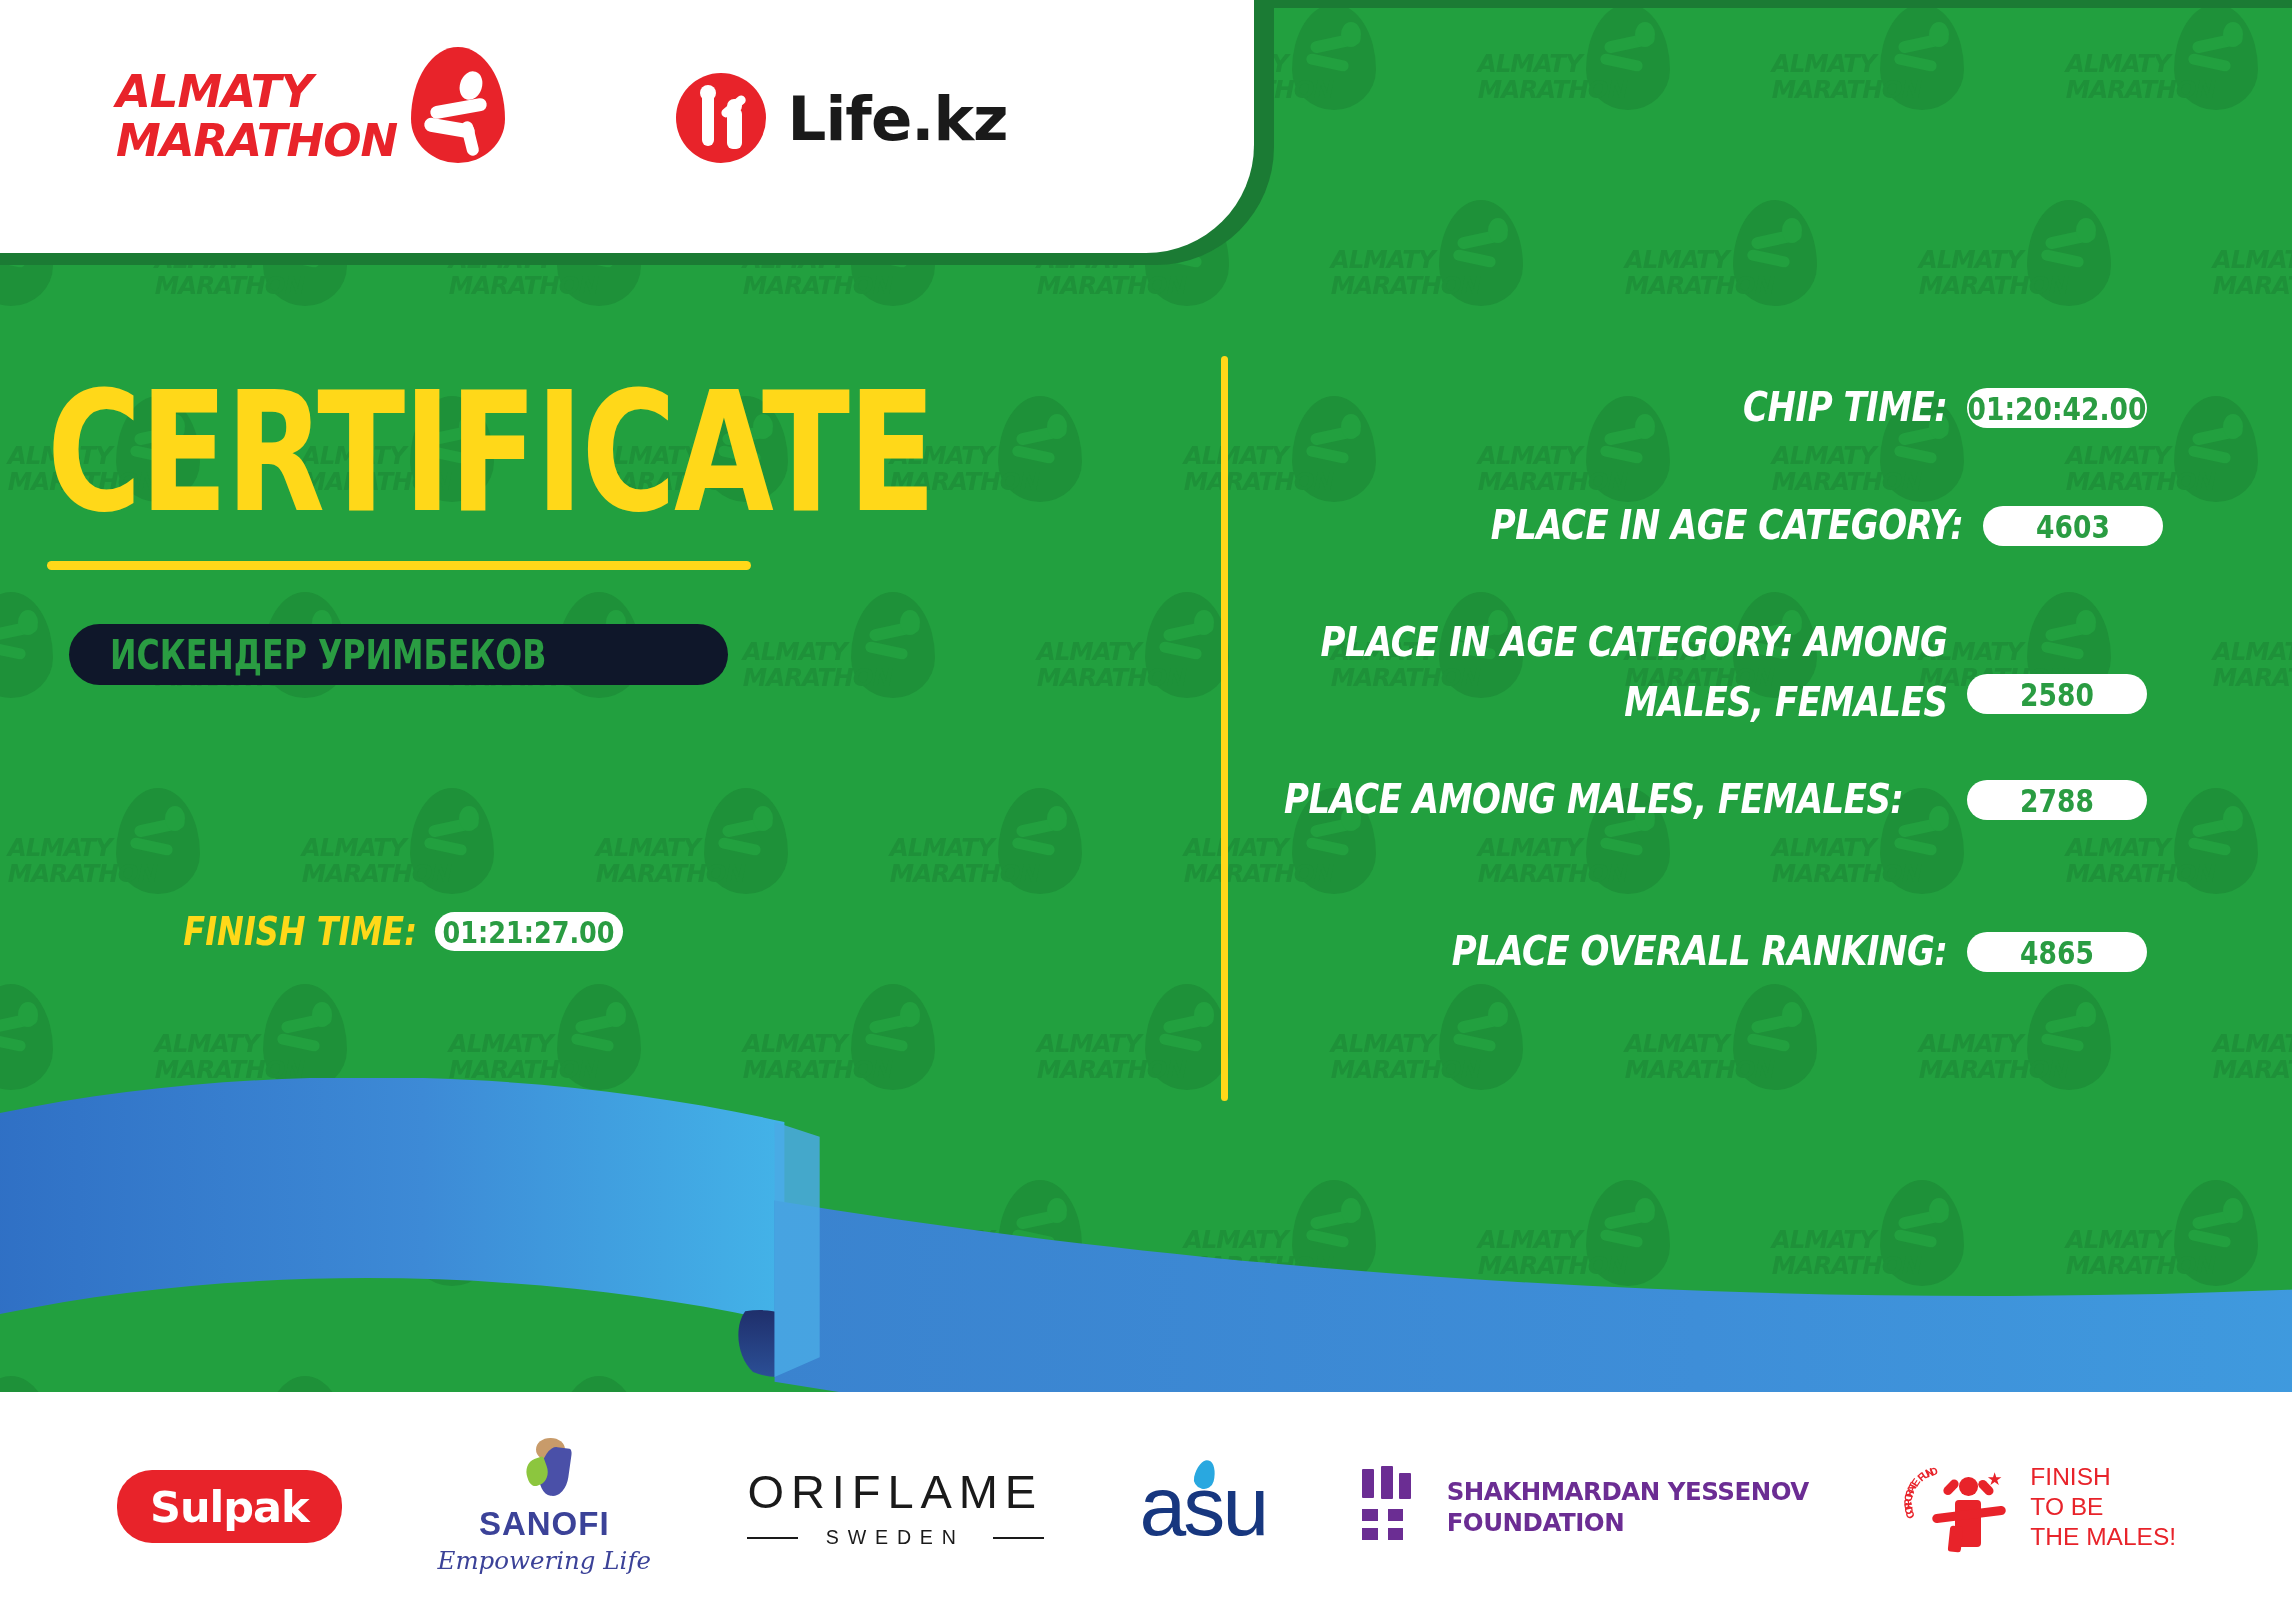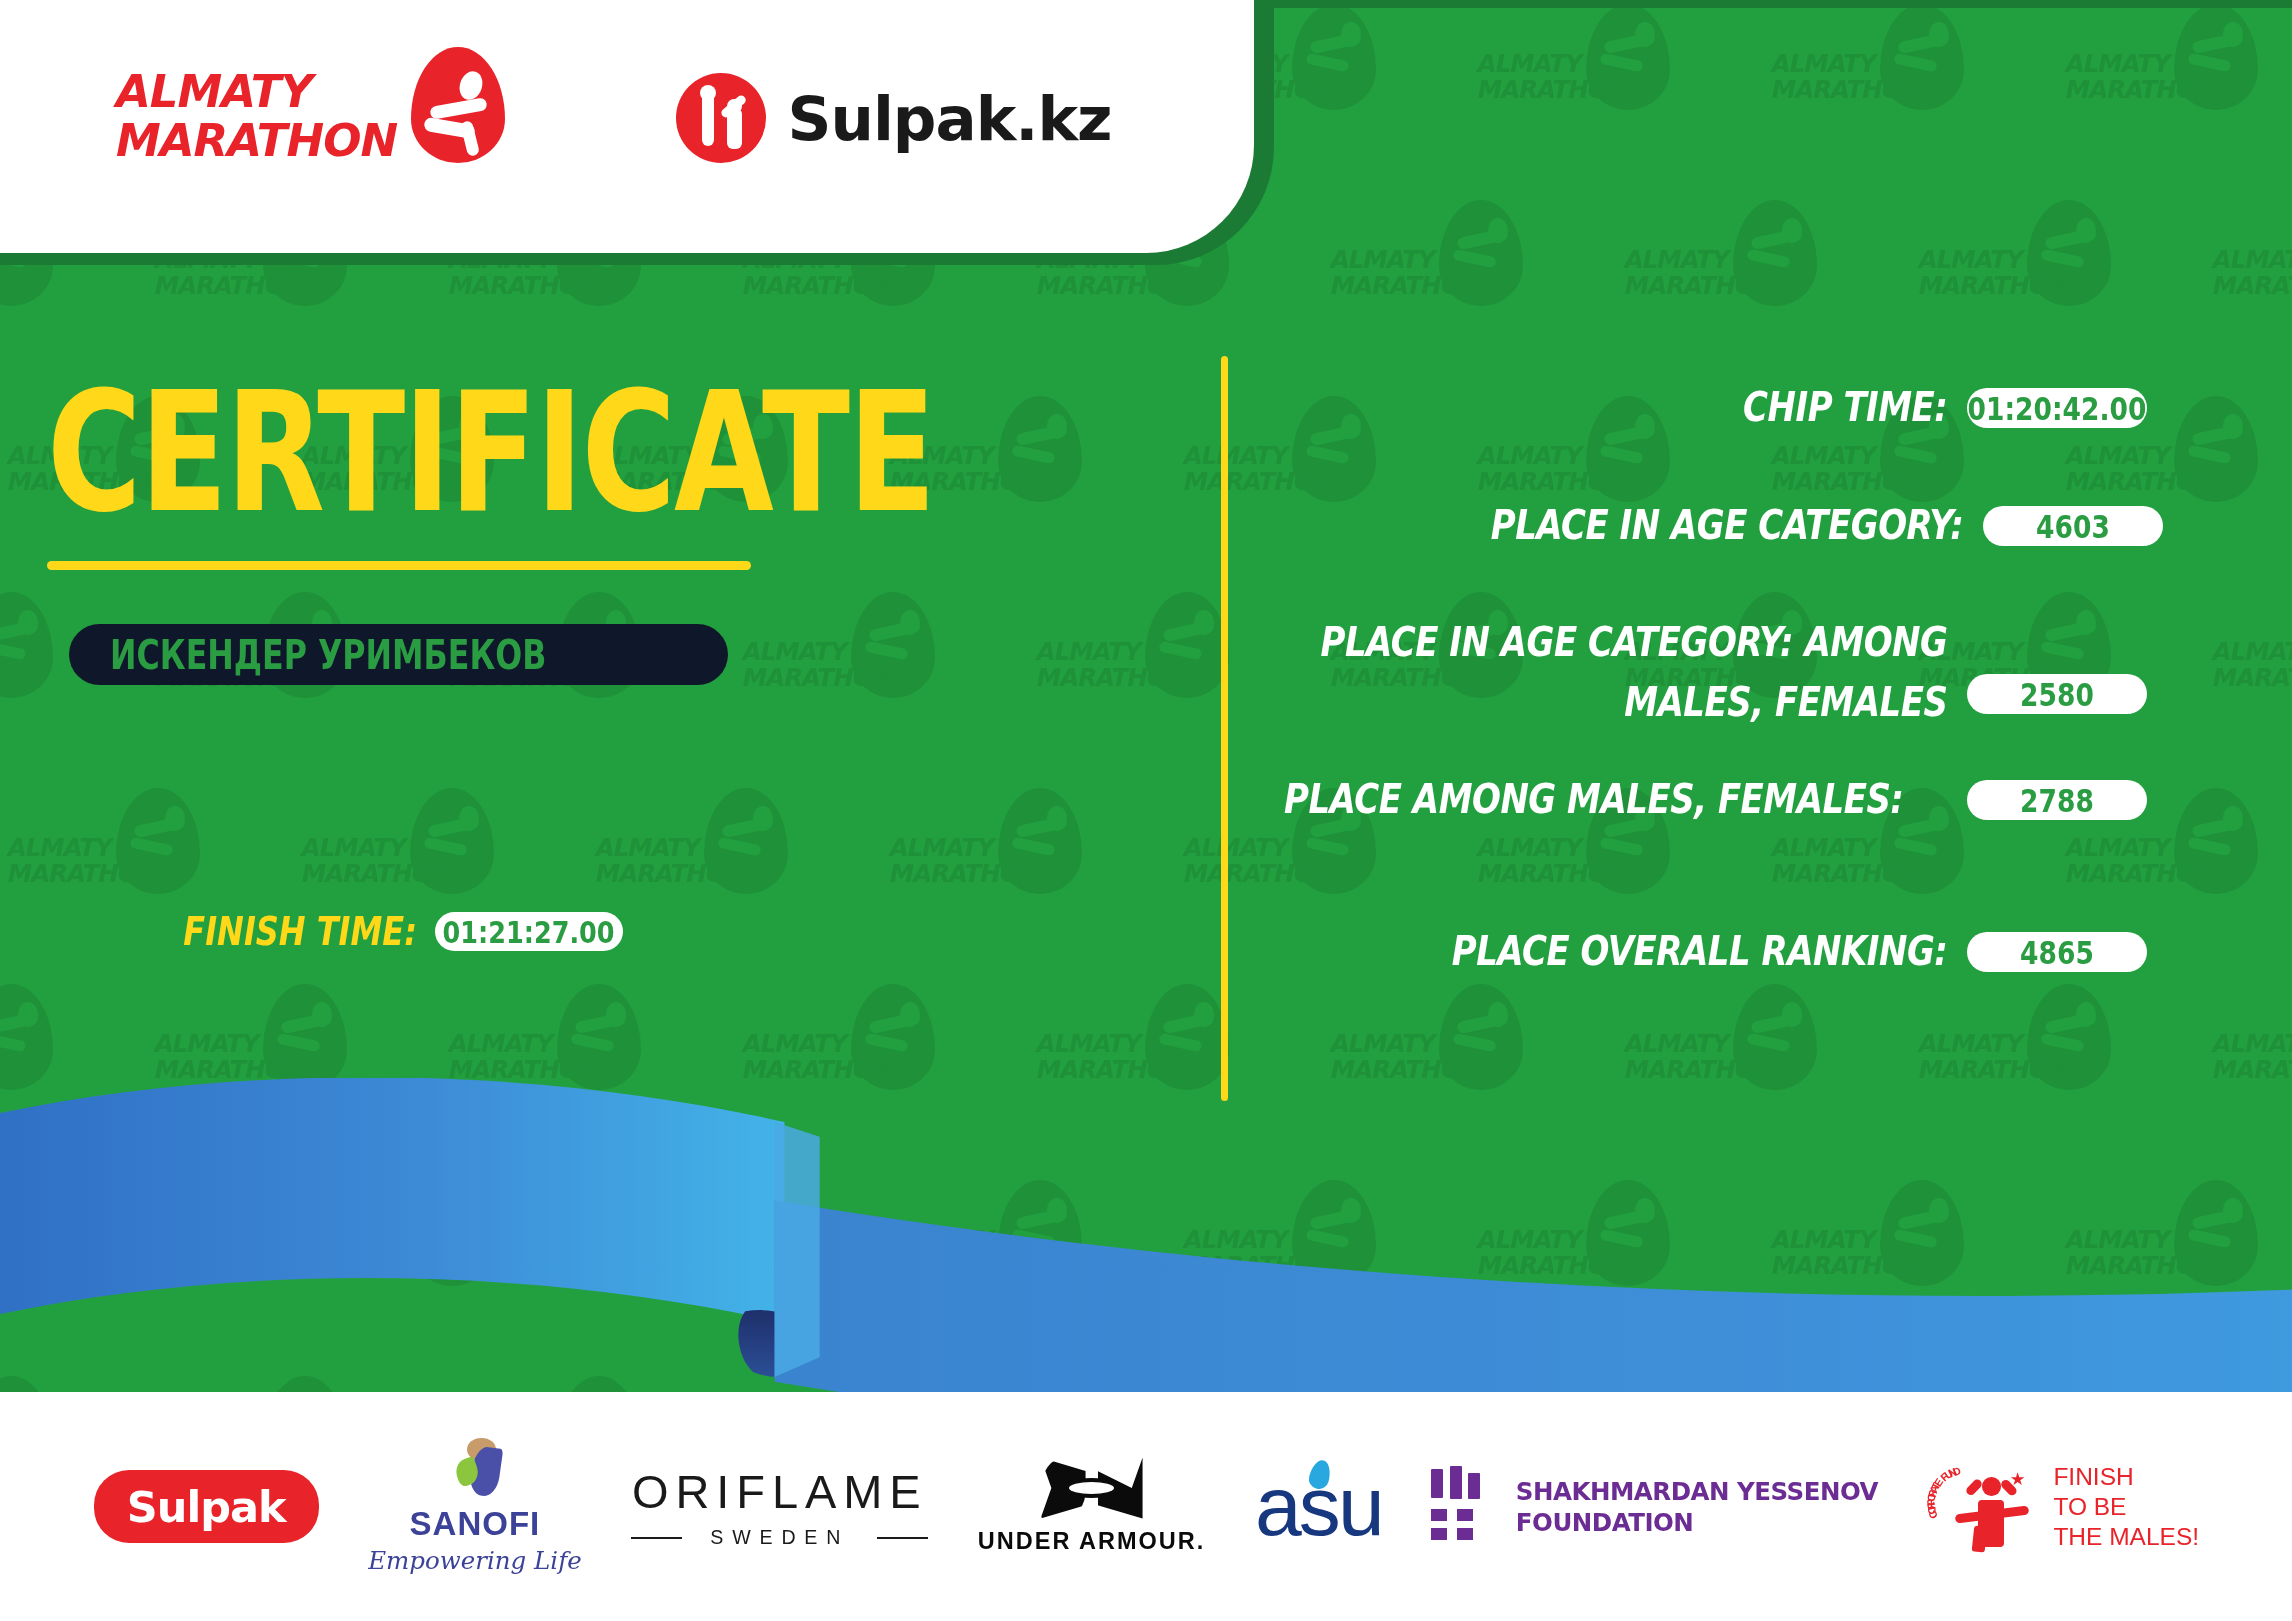--- a/index.html
+++ b/index.html
@@ -1003,21 +1003,21 @@
     </div>
 
     <div class="logo-kaspi">
       <div class="kaspi-mark">
         <div class="kaspi-p1h"></div>
         <div class="kaspi-p1"></div>
         <div class="kaspi-arm"></div>
         <div class="kaspi-p2h"></div>
         <div class="kaspi-p2"></div>
       </div>
-      <div class="kaspi-name">Sulpak.kz</div>
+      <div class="kaspi-name">Life.kz</div>
     </div>
 
     <div class="cert-title">CERTIFICATE</div>
     <div class="cert-underline"></div>
 
     <div class="name-pill">
       <span class="name-text">ИСКЕНДЕР УРИМБЕКОВ</span>
     </div>
 
 
@@ -1121,28 +1121,20 @@
 
     <div class="sponsor sp-oriflame">
       <div class="ori-name">ORIFLAME</div>
       <div class="ori-sub">
         <div class="ori-line"></div>
         <div class="ori-sweden">SWEDEN</div>
         <div class="ori-line"></div>
       </div>
     </div>
 
-    <div class="sponsor sp-ua">
-      <div class="ua-mark">
-        <div class="ua-left"></div>
-        <div class="ua-right"></div>
-        <div class="ua-ellipse"></div>
-      </div>
-      <div class="ua-name">UNDER ARMOUR.</div>
-    </div>
 
     <div class="sponsor sp-asu">
       <div class="asu-text">asu</div>
       <div class="asu-drop"></div>
     </div>
 
     <div class="sponsor sp-yessenov">
       <div class="yes-mark">
         <div class="yes-bar" style="left:0;top:3.9px;height:29px;"></div>
         <div class="yes-bar" style="left:18.6px;top:0;height:33px;"></div>

